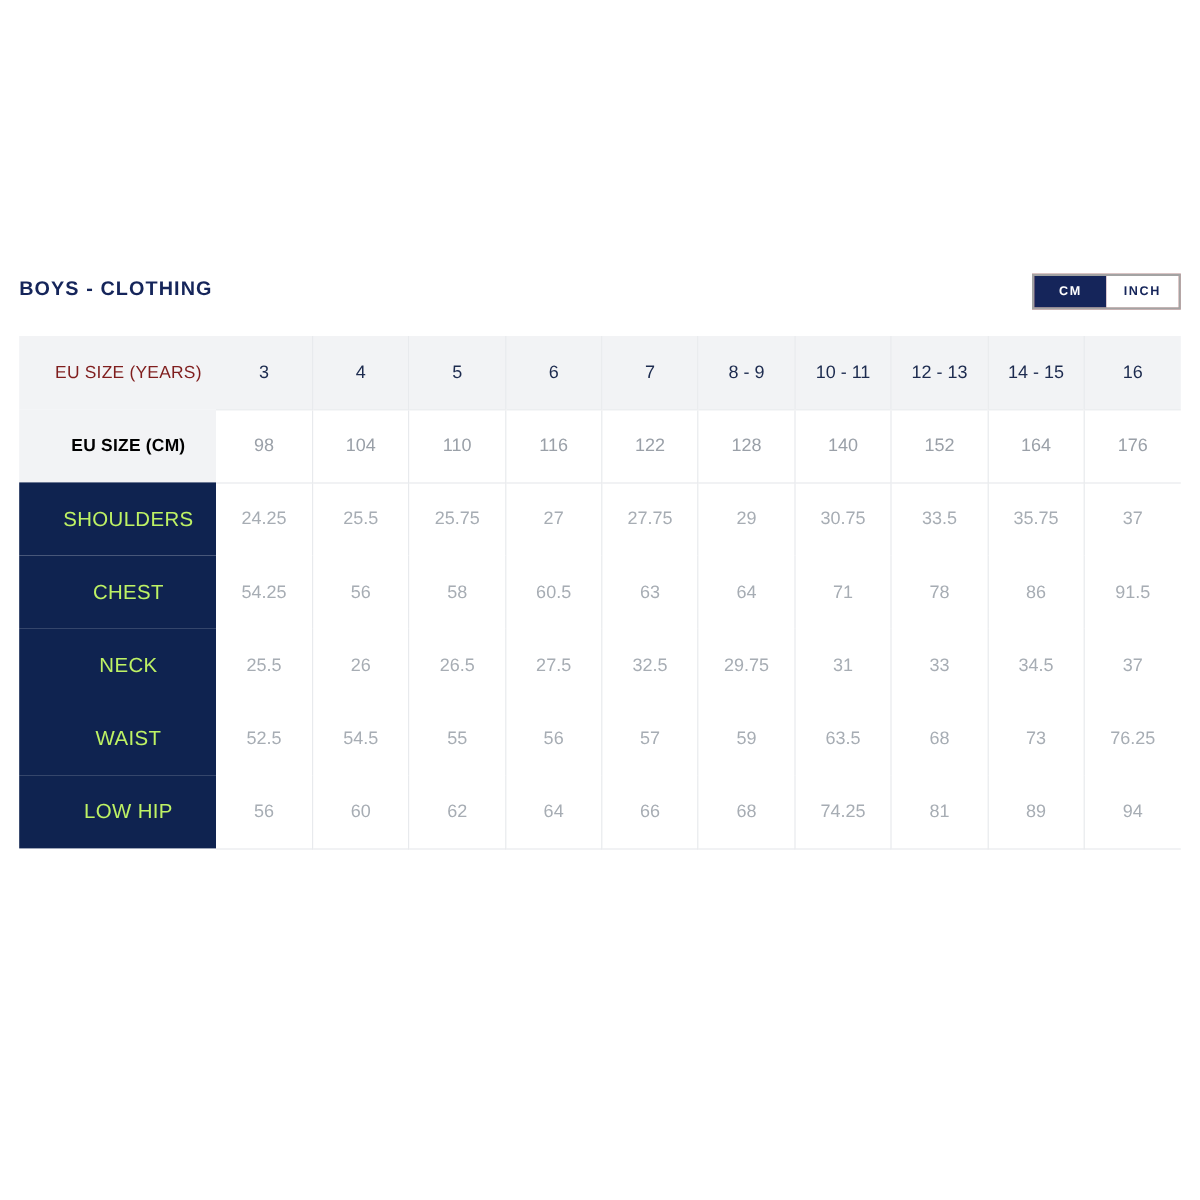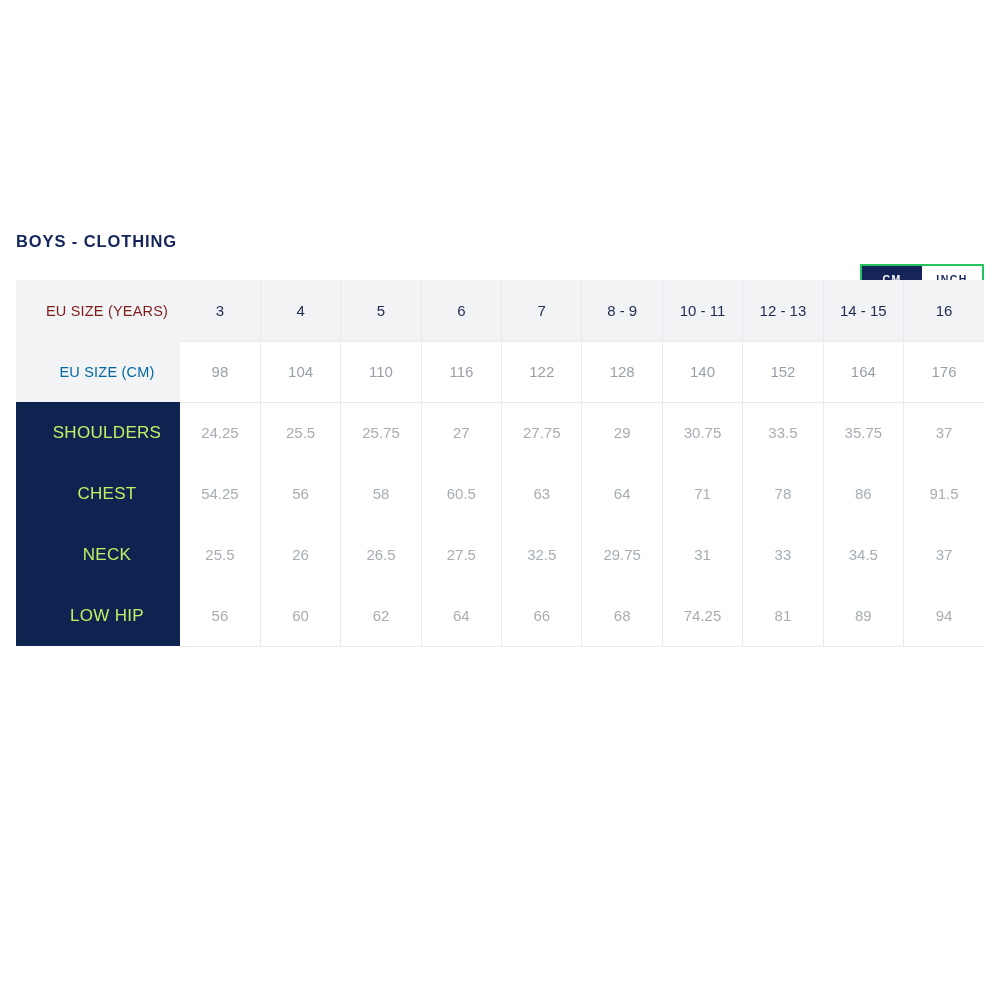--- a/index.html
+++ b/index.html
@@ -40,25 +40,24 @@
     letter-spacing: 0.9px;
     color: #15255a;
     white-space: nowrap;
   }
 
   .unit-toggle {
     position: absolute;
     right: 0;
     top: 4px;
     display: flex;
-    border: 2px solid #22c55e;
+    border: 2px solid #a3a3a3;
     background: #fca5a5;
     height: 30px;
     box-sizing: border-box;
-    margin-top: 36px;
   }
   .unit-option {
     display: flex;
     align-items: center;
     justify-content: center;
     width: 60px;
     font-size: 10.5px;
     font-weight: bold;
     letter-spacing: 1.4px;
     box-sizing: border-box;
@@ -119,21 +118,22 @@
   .head-row .lbl {
     color: #7f1d1d;
   }
   .head-row .val {
     color: #1d2b4f;
     font-size: 15px;
   }
 
   .cm-row .lbl {
     background: #f2f3f5;
-    color: #0369a1;
+    color: #000000;
+    font-weight: bold;
   }
   .cm-row td.val {
     background: #ffffff;
     color: #9aa0a8;
     font-size: 15px;
     border-top: 1px solid #e8eaed;
     border-bottom: 1px solid #e8eaed;
   }
 
   .meas-row .lbl {
@@ -231,20 +231,33 @@
           <td class="val">26.5</td>
           <td class="val">27.5</td>
           <td class="val">32.5</td>
           <td class="val">29.75</td>
           <td class="val">31</td>
           <td class="val">33</td>
           <td class="val">34.5</td>
           <td class="val">37</td>
         </tr>
         <tr class="meas-row">
+          <td class="lbl">WAIST</td>
+          <td class="val">52.5</td>
+          <td class="val">54.5</td>
+          <td class="val">55</td>
+          <td class="val">56</td>
+          <td class="val">57</td>
+          <td class="val">59</td>
+          <td class="val">63.5</td>
+          <td class="val">68</td>
+          <td class="val">73</td>
+          <td class="val">76.25</td>
+        </tr>
+        <tr class="meas-row">
           <td class="lbl">LOW HIP</td>
           <td class="val">56</td>
           <td class="val">60</td>
           <td class="val">62</td>
           <td class="val">64</td>
           <td class="val">66</td>
           <td class="val">68</td>
           <td class="val">74.25</td>
           <td class="val">81</td>
           <td class="val">89</td>

